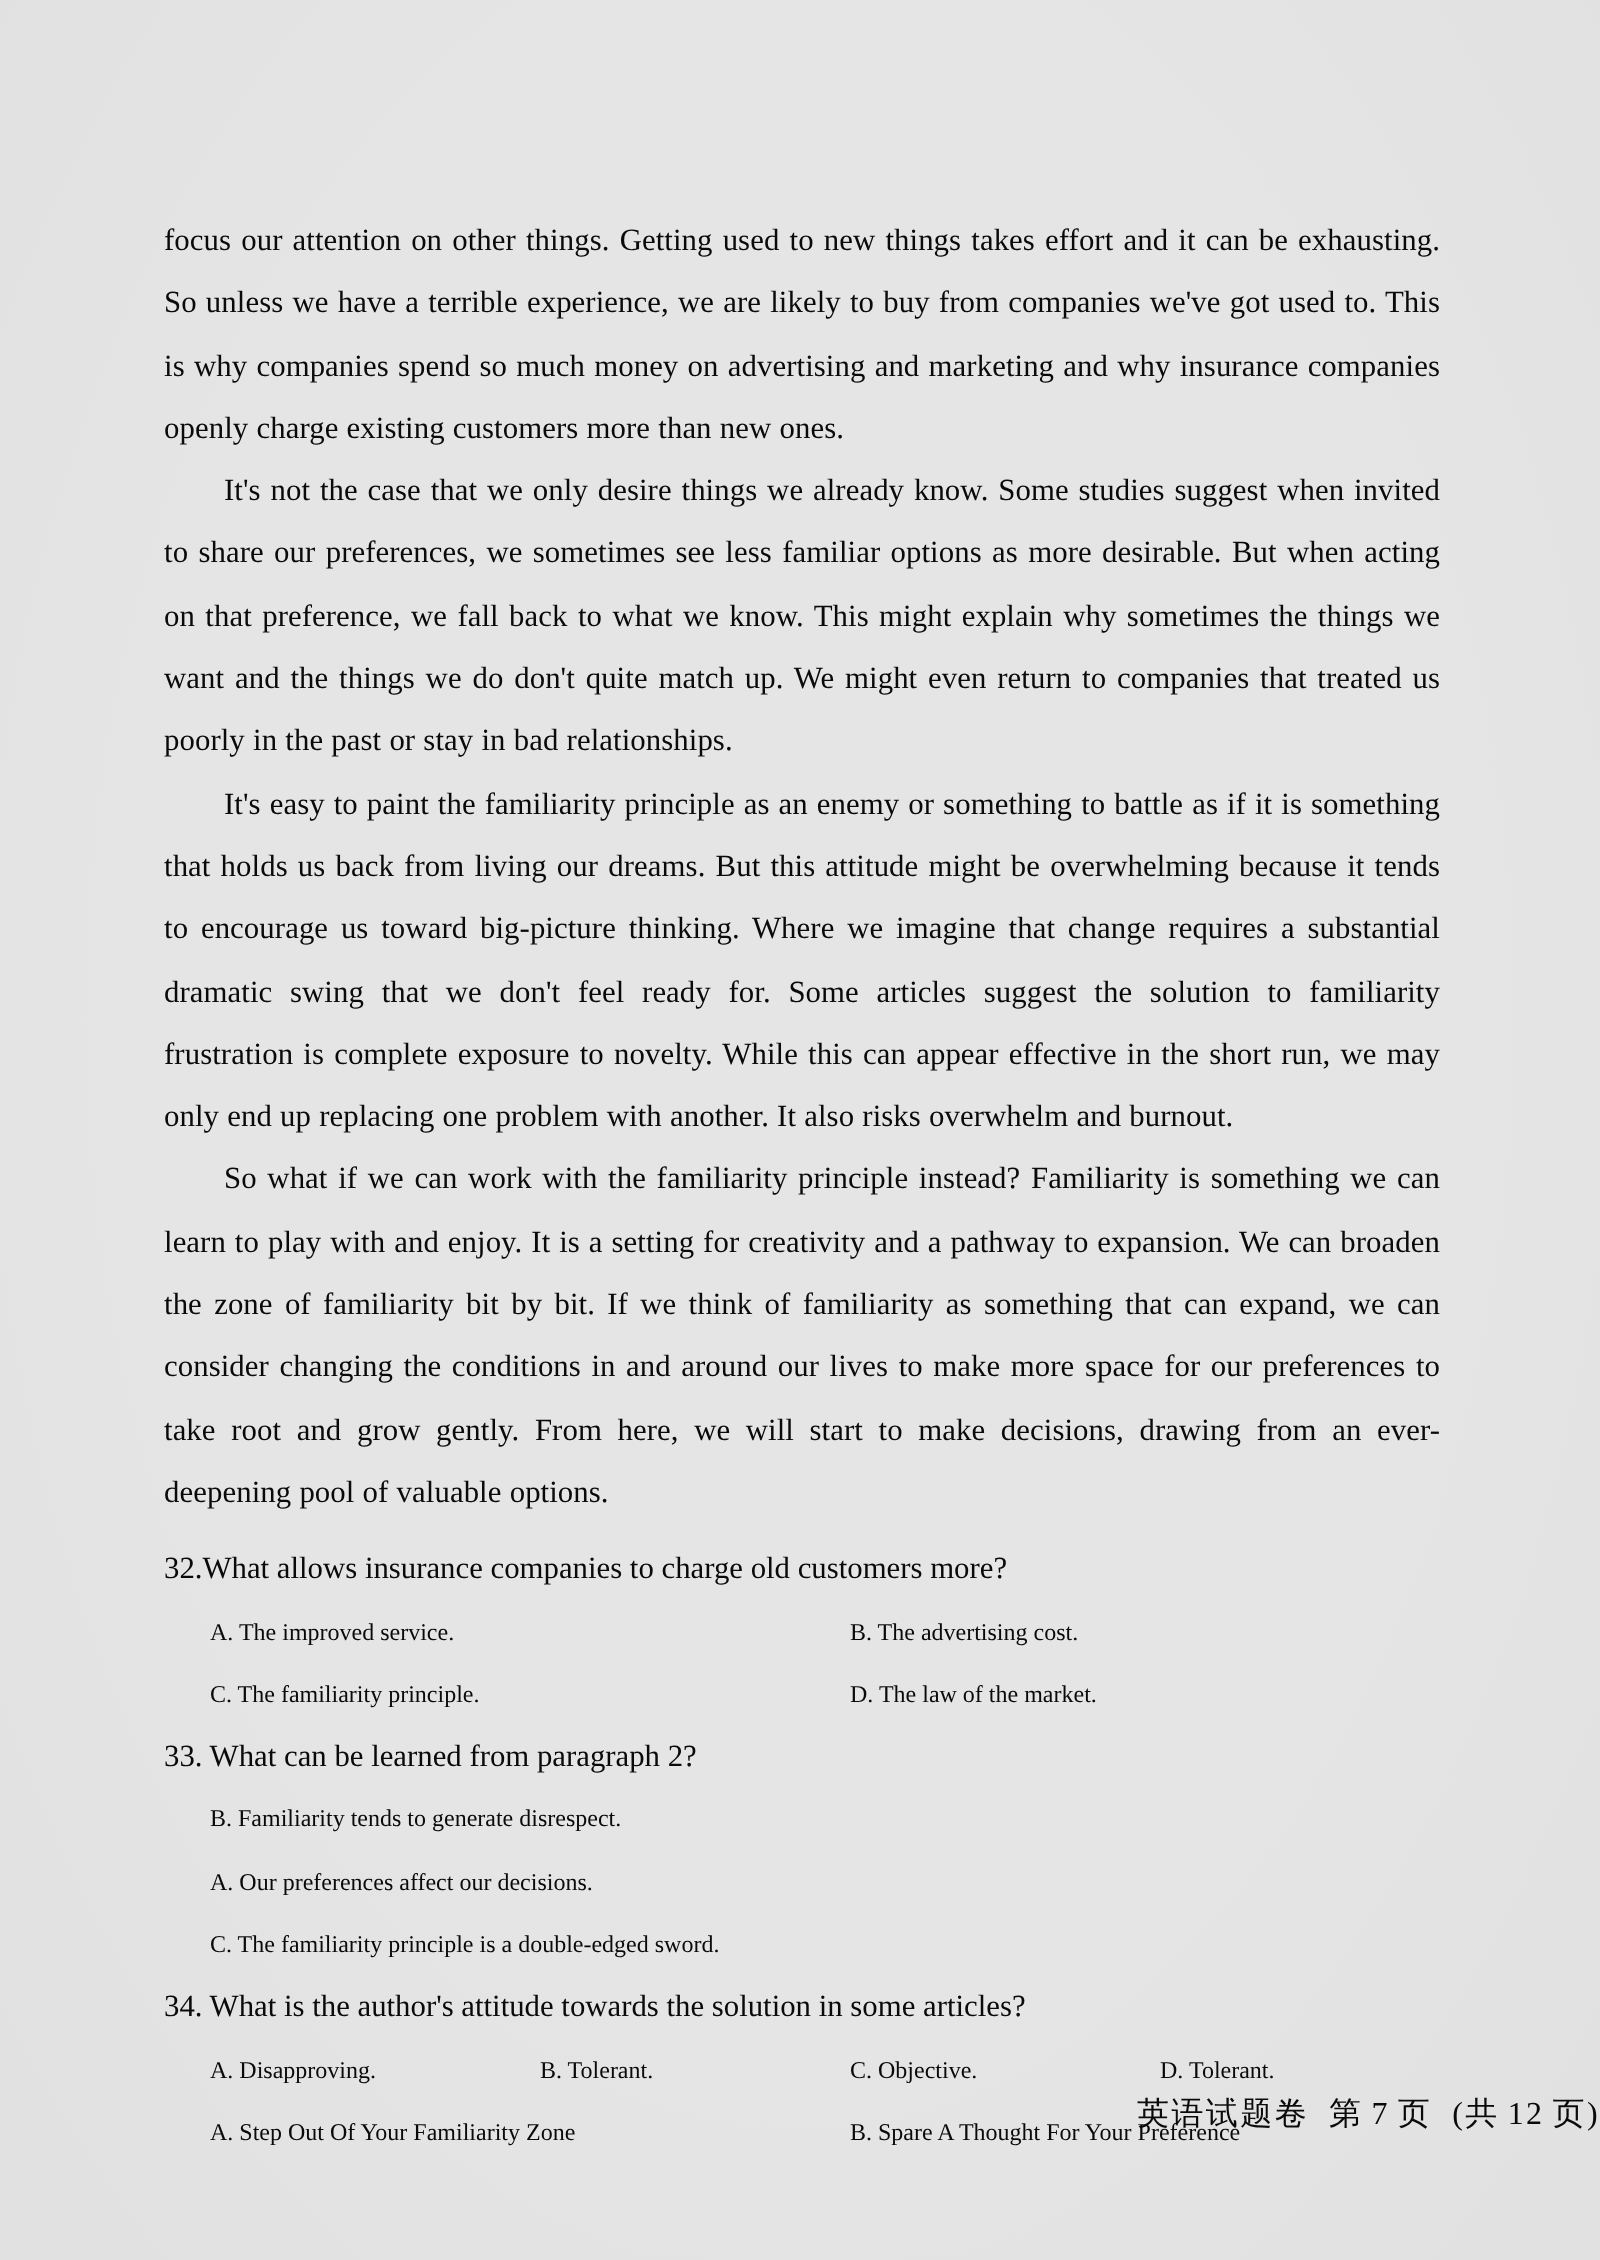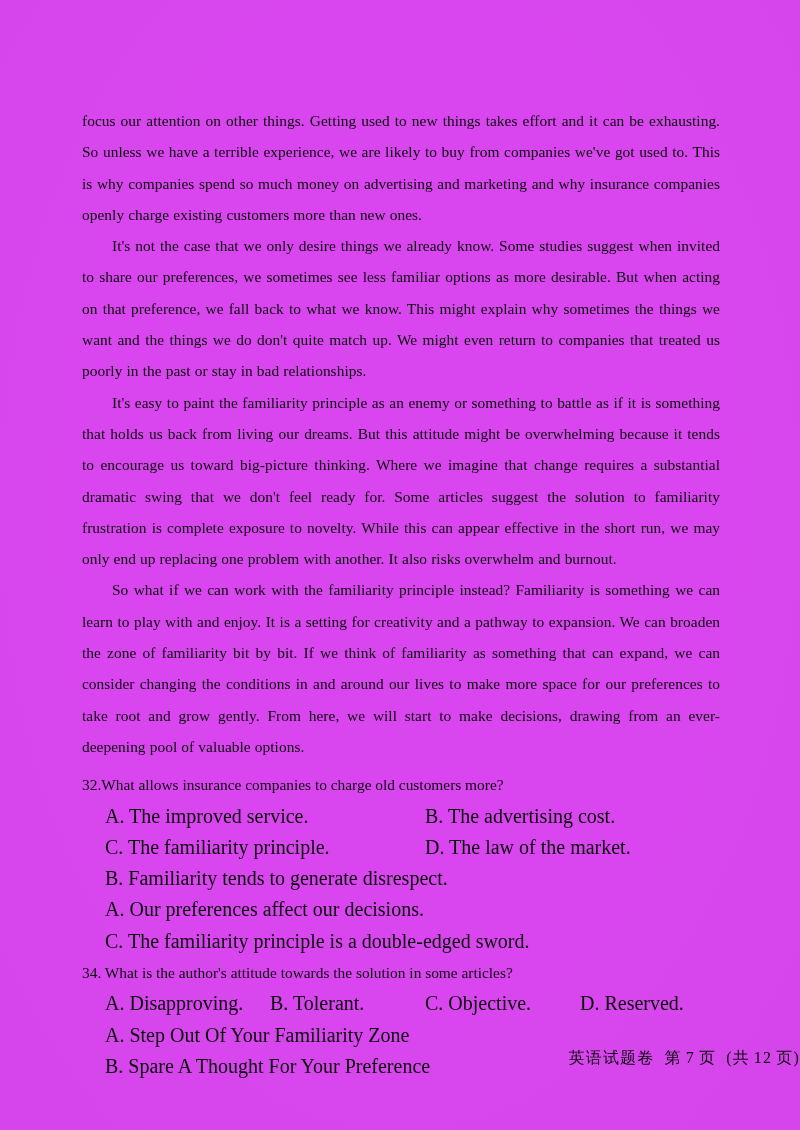--- a/index.html
+++ b/index.html
@@ -15,21 +15,21 @@
     overflow: hidden;
     font-family: "Liberation Serif", "DejaVu Serif", serif;
     color: #111111;
     -webkit-font-smoothing: antialiased;
   }
 
   
   .page {
     position: absolute;
     inset: 0;
-    background: #d946ef;
+    background: #e5e5e5;
   }
 
   
   .scan-tone {
     position: absolute;
     inset: 0;
     pointer-events: none;
     background:
       radial-gradient(ellipse at 50% 45%, rgba(255,255,255,0) 55%, rgba(0,0,0,0.018) 100%);
   }
@@ -63,21 +63,21 @@
     margin: 0;
   }
   .q-stem {
     font-size: 15.4px;
     line-height: 31.3px;
     margin: 0;
     white-space: pre;
   }
   .opt-row {
     display: block;
-    font-size: 20px;
+    font-size: 12px;
     line-height: 31.3px;
     margin: 0;
     padding-left: 23px;
     position: relative;
   }
   .opt-row.two-col .opt {
     display: inline-block;
     vertical-align: top;
   }
   .opt-row.two-col .opt.c1 { width: 320px; }
@@ -131,31 +131,32 @@
         <div class="q-stem">32.What allows insurance companies to charge old customers more?</div>
         <div class="opt-row two-col">
           <span class="opt c1">A. The improved service.</span><span class="opt c2">B. The advertising cost.</span>
         </div>
         <div class="opt-row two-col">
           <span class="opt c1">C. The familiarity principle.</span><span class="opt c2">D. The law of the market.</span>
         </div>
       </div>
 
       <div class="q-block">
+        <div class="q-stem">33. What can be learned from paragraph 2?</div>
         <div class="opt-row stack">
           <span class="opt">B. Familiarity tends to generate disrespect.</span>
           <span class="opt">A. Our preferences affect our decisions.</span>
           <span class="opt">C. The familiarity principle is a double-edged sword.</span>
         </div>
       </div>
 
       <div class="q-block">
         <div class="q-stem">34. What is the author's attitude towards the solution in some articles?</div>
         <div class="opt-row four-col">
-          <span class="opt c1">A. Disapproving.</span><span class="opt c2">B. Tolerant.</span><span class="opt c3">C. Objective.</span><span class="opt c4">D. Reserved.</span>
+          <span class="opt c1">A. Disapproving.</span><span class="opt c2">B. Tolerant.</span><span class="opt c3">C. Objective.</span><span class="opt c4">D. Tolerant.</span>
         </div>
       </div>
 
       <div class="q-block">
         <div class="opt-row two-col">
           <span class="opt c1">A. Step Out Of Your Familiarity Zone</span><span class="opt c2">B. Spare A Thought For Your Preference</span>
         </div>
 
       </div>
 

